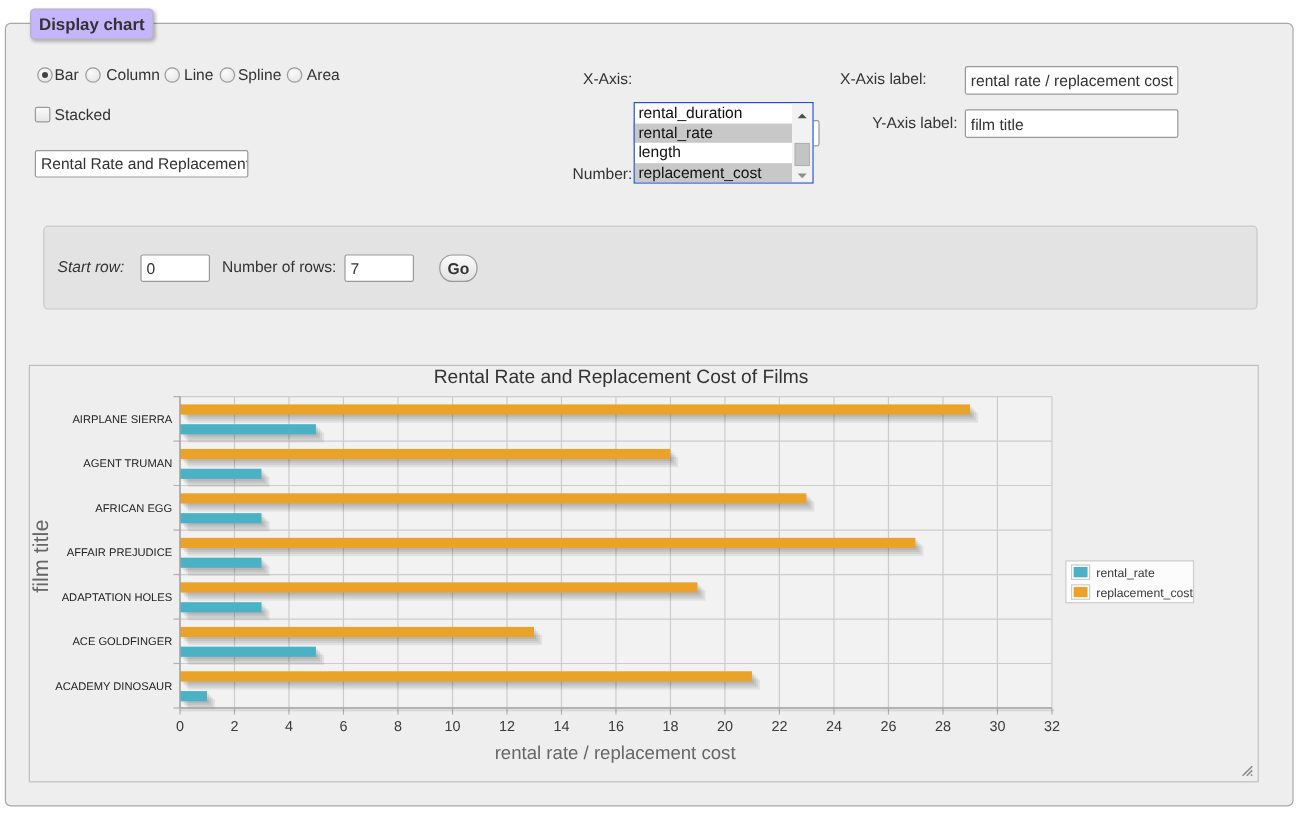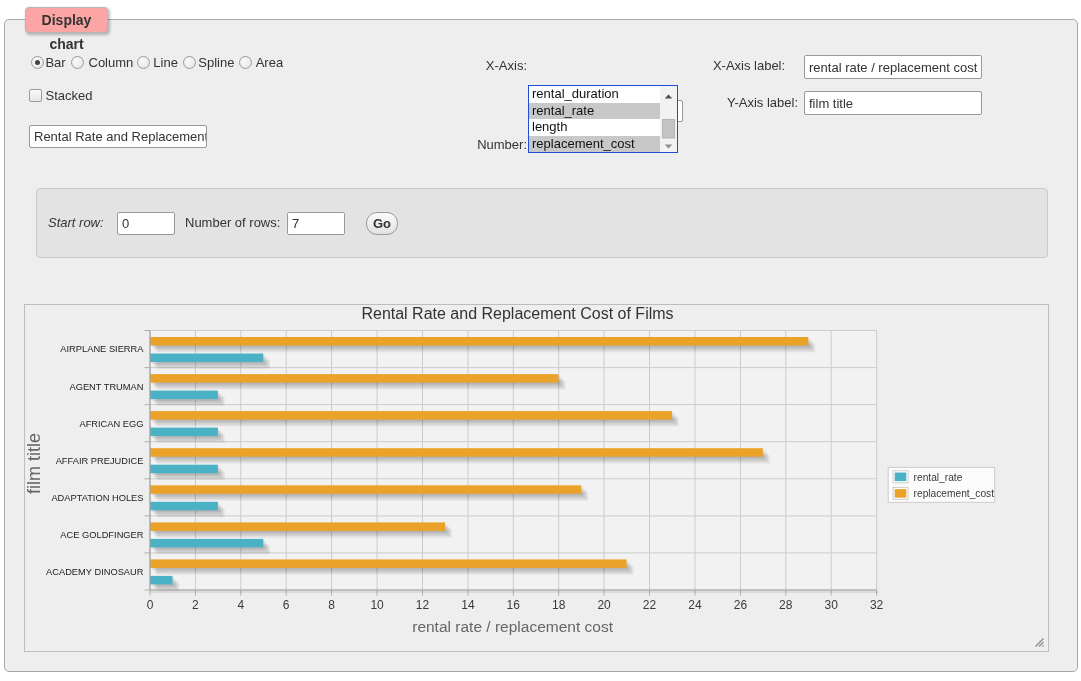--- a/index.html
+++ b/index.html
@@ -1,20 +1,20 @@
 <!DOCTYPE html>
 <html><head><meta charset="utf-8"><title>Display chart</title>
 <style>
 * { margin:0; padding:0; box-sizing:border-box; }
 html,body { width:1081px; height:681px; background:#fff;
   font-family:"Liberation Sans",sans-serif; position:relative; }
 .abs { position:absolute; }
 #fieldset { left:4px; top:19px; width:1074px; height:653px; background:#eeeeee;
   border:1px solid #a8a8a8; border-radius:5px; }
-#legend { left:25px; top:7px; width:83px; height:26px; background:#fca5a5;
+#legend { left:25px; top:7px; width:103px; height:26px; background:#c4b5fd;
   border:1px solid #b5b5b5; border-radius:4px; box-shadow:1.5px 1.5px 3px rgba(0,0,0,0.25);
   font-size:14px; font-weight:bold; color:#333; text-align:center; line-height:24px; }
 .lbl { font-size:13px; color:#333; line-height:16px; }
 .radio { width:13px; height:13px; box-sizing:border-box; border-radius:50%; border:1px solid #9a9a9a;
   background:radial-gradient(circle at 35% 30%, #fafafa 0%, #ededed 55%, #dddddd 100%); }
 .radio.on::after { content:""; position:absolute; left:3px; top:3px; width:5px; height:5px;
   border-radius:50%; background:#424242; }
 .check { width:13px; height:13px; box-sizing:border-box; border:1px solid #9a9a9a; background:linear-gradient(#fafafa,#e6e6e6); border-radius:2px; }
 input.txt { position:absolute; border:1px solid #999; border-radius:2px; background:#fff;
   font-family:"Liberation Sans",sans-serif; font-size:13px; color:#333; padding:0 0 0 4px; }
@@ -69,21 +69,21 @@
   <div class="it sel">replacement_cost</div>
   <div class="sb">
 <svg width="17" height="66" viewBox="0 0 17 66">
 <rect x="0" y="0" width="17" height="66" fill="#f2f2f2"></rect>
 <path d="M 4.7 12.5 L 8.5 8.5 L 12.3 12.5 Z" fill="#4e4e4e"></path>
 <rect x="2.5" y="33.5" width="12" height="18.5" fill="#c4c4c4" stroke="#ababab" stroke-width="0.8"></rect>
 <path d="M 4.7 58.5 L 8.5 62.5 L 12.3 58.5 Z" fill="#8f8f8f"></path>
 </svg></div>
 </div>
 
-<div class="abs lbl" style="left:700px;top:58px;width:98px;text-align:center;">X-Axis label:</div>
+<div class="abs lbl" style="left:700px;top:58px;width:98px;text-align:left;">X-Axis label:</div>
 <input class="txt" style="left: 804px; top: 55px; width: 178px; height: 24px;" value="rental rate / replacement cost">
 <div class="abs lbl" style="left:700px;top:94.5px;width:98px;text-align:right;">Y-Axis label:</div>
 <input class="txt" style="left: 804px; top: 91px; width: 178px; height: 24px;" value="film title">
 
 <div class="abs" id="panel"></div>
 <div class="abs lbl" style="left:48px;top:214.5px;font-style:italic;">Start row:</div>
 <input class="txt" style="left: 117px; top: 212px; width: 58px; height: 23px;" value="0">
 <div class="abs lbl" style="left:185px;top:214.5px;">Number of rows:</div>
 <input class="txt" style="left: 287px; top: 212px; width: 58px; height: 23px;" value="7">
 <div class="abs" id="gobtn">Go</div>

